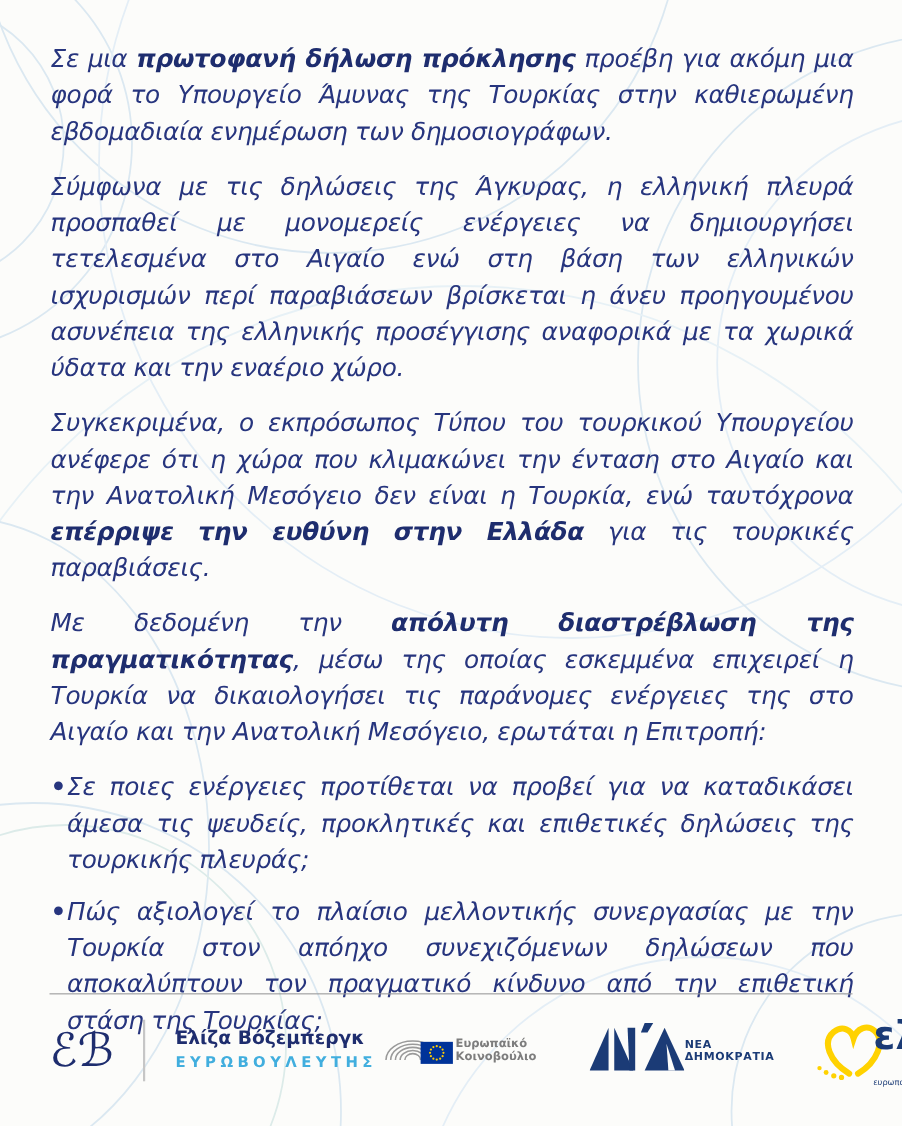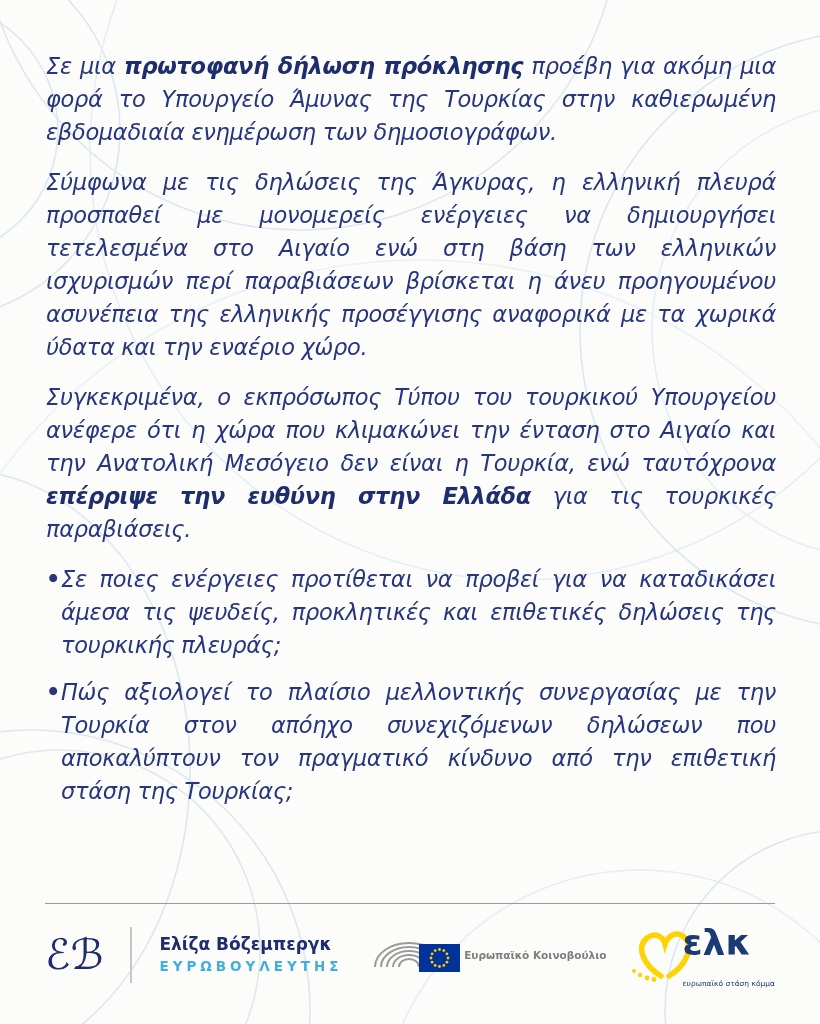--- a/index.html
+++ b/index.html
@@ -7,21 +7,21 @@
     --gray:#7d7d7d; --divider:#9b9b9b; --eu-blue:#003399; --star-yellow:#ffcc00;
     --epp-yellow:#ffd200; --nd-navy:#1b3b76; --contour:#dbe8f1;
   }
   html,body{margin:0;padding:0;}
   body{
     width:820px;height:1024px;position:relative;overflow:hidden;
     background:var(--bg);
     font-family:"DejaVu Sans","Liberation Sans",sans-serif;
   }
   .bg-svg{position:absolute;left:0;top:0;z-index:0;}
-  .content{position:absolute;left:46px;right:44px;top:50px;z-index:1;}
+  .content{position:absolute;left:46px;right:44px;top:38px;z-index:1;}
   .para{
     margin:0 0 17px 0;font-style:italic;color:var(--navy);
     font-size:22.5px;line-height:33px;text-align:justify;letter-spacing:-0.3px;
   }
   .para strong{color:var(--navy-dark);}
   .bullet{
     display:flex;margin-bottom:14px;font-style:italic;color:var(--navy);
     font-size:22.5px;line-height:33px;letter-spacing:-0.3px;
   }
   .bullet .marker{flex:0 0 15px;font-weight:bold;}
@@ -68,20 +68,21 @@
   </g>
 </svg>
 
 <main class="content">
   <p class="para"><span>Σε μια </span><strong>πρωτοφανή δήλωση πρόκλησης</strong><span> προέβη για ακόμη μια φορά το Υπουργείο Άμυνας της Τουρκίας στην καθιερωμένη εβδομαδιαία ενημέρωση των δημοσιογράφων.</span></p>
 
   <p class="para"><span>Σύμφωνα με τις δηλώσεις της Άγκυρας, η ελληνική πλευρά προσπαθεί με μονομερείς ενέργειες να δημιουργήσει τετελεσμένα στο Αιγαίο ενώ στη βάση των ελληνικών ισχυρισμών περί παραβιάσεων βρίσκεται η άνευ προηγουμένου ασυνέπεια της ελληνικής προσέγγισης αναφορικά με τα χωρικά ύδατα και την εναέριο χώρο.</span><strong></strong><span></span></p>
 
   <p class="para"><span>Συγκεκριμένα, ο εκπρόσωπος Τύπου του τουρκικού Υπουργείου ανέφερε ότι η χώρα που κλιμακώνει την ένταση στο Αιγαίο και την Ανατολική Μεσόγειο δεν είναι η Τουρκία, ενώ ταυτόχρονα </span><strong>επέρριψε την ευθύνη στην Ελλάδα</strong><span> για τις τουρκικές παραβιάσεις.</span></p>
 
+  <p class="para"><span>Με δεδομένη την </span><strong>απόλυτη διαστρέβλωση της πραγματικότητας</strong><span>, μέσω της οποίας εσκεμμένα επιχειρεί η Τουρκία να δικαιολογήσει τις παράνομες ενέργειες της στο Αιγαίο και την Ανατολική Μεσόγειο, ερωτάται η Επιτροπή:</span></p>
 
   <div class="bullets">
     <div class="bullet">
       <span class="marker">•</span>
       <span class="btext">Σε ποιες ενέργειες προτίθεται να προβεί για να καταδικάσει άμεσα τις ψευδείς, προκλητικές και επιθετικές δηλώσεις της τουρκικής πλευράς;</span>
     </div>
     <div class="bullet">
       <span class="marker">•</span>
       <span class="btext">Πώς αξιολογεί το πλαίσιο μελλοντικής συνεργασίας με την Τουρκία στον απόηχο συνεχιζόμενων δηλώσεων που αποκαλύπτουν τον πραγματικό κίνδυνο από την επιθετική στάση της Τουρκίας;</span>
     </div>
@@ -123,20 +124,33 @@
             <circle cx="68.1" cy="33.2" r="1.4"></circle>
               <circle cx="67" cy="29" r="1.4"></circle>
             <circle cx="68.1" cy="24.8" r="1.4"></circle>
               <circle cx="71.2" cy="21.6" r="1.4"></circle>
           </g>
         </g>
       </svg>
       <div class="ep-label">Ευρωπαϊκό Κοινοβούλιο</div>
     </div>
 
+    <div class="logo-col">
+      <svg width="100" height="52" viewBox="0 0 100 58">
+        <g fill="#1b3b76">
+          <polygon points="0,50 20,5 20,50"></polygon>
+          <polygon points="26,5 26,50 46,50"></polygon>
+          <polygon points="40,5 48,5 48,50 42,50"></polygon>
+          <polygon points="58,0 67,0 61,10 54,10"></polygon>
+          <polygon points="58,50 79,5 100,50"></polygon>
+        </g>
+        <polygon points="81,22 90,50 83,50" fill="#fcfcfa"></polygon>
+      </svg>
+      <div class="nd-label">ΝΕΑ ΔΗΜΟΚΡΑΤΙΑ</div>
+    </div>
 
     <div class="epp">
       <svg width="64" height="62" viewBox="0 0 64 62">
         <path d="M34,52 C16,41 9,23 20,14 C28,8 36,12 38,20 C41,11 50,7 57,13 C67,22 60,41 42,52" fill="none" stroke="#ffd200" stroke-width="5.5" stroke-linecap="round"></path>
         <g fill="#ffd200">
           <circle cx="7" cy="47" r="2"></circle>
             <circle cx="13" cy="51" r="2.2"></circle>
           <circle cx="20" cy="54" r="2.4"></circle>
             <circle cx="27" cy="55.5" r="2.4"></circle>
         </g>

